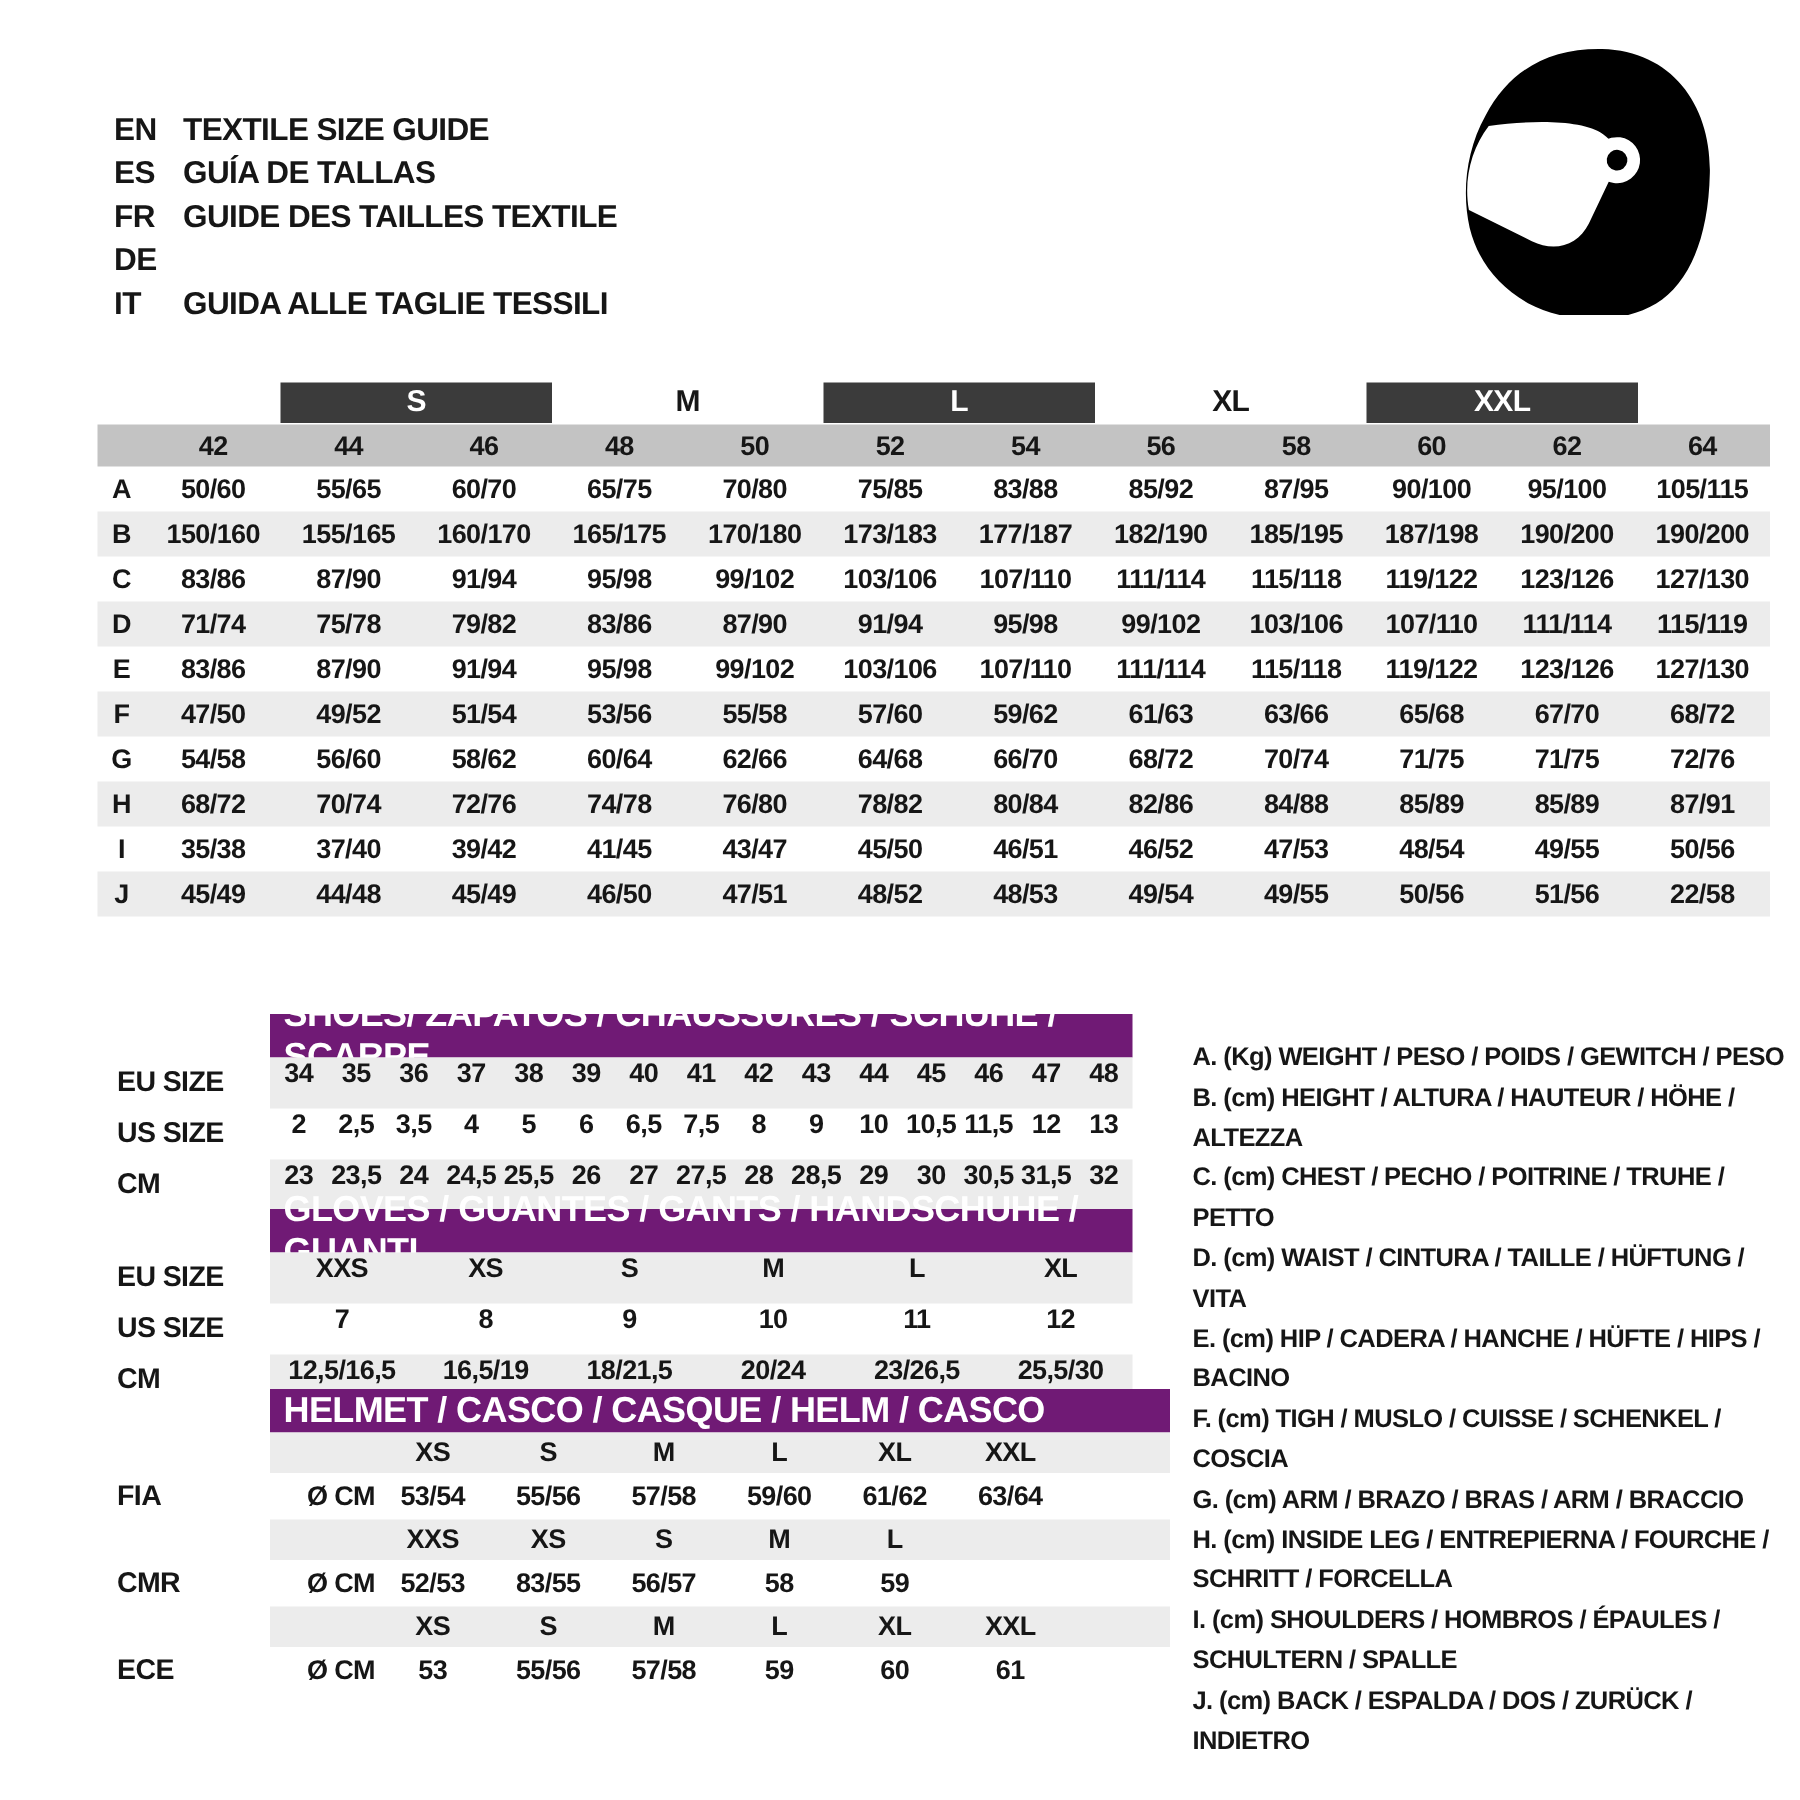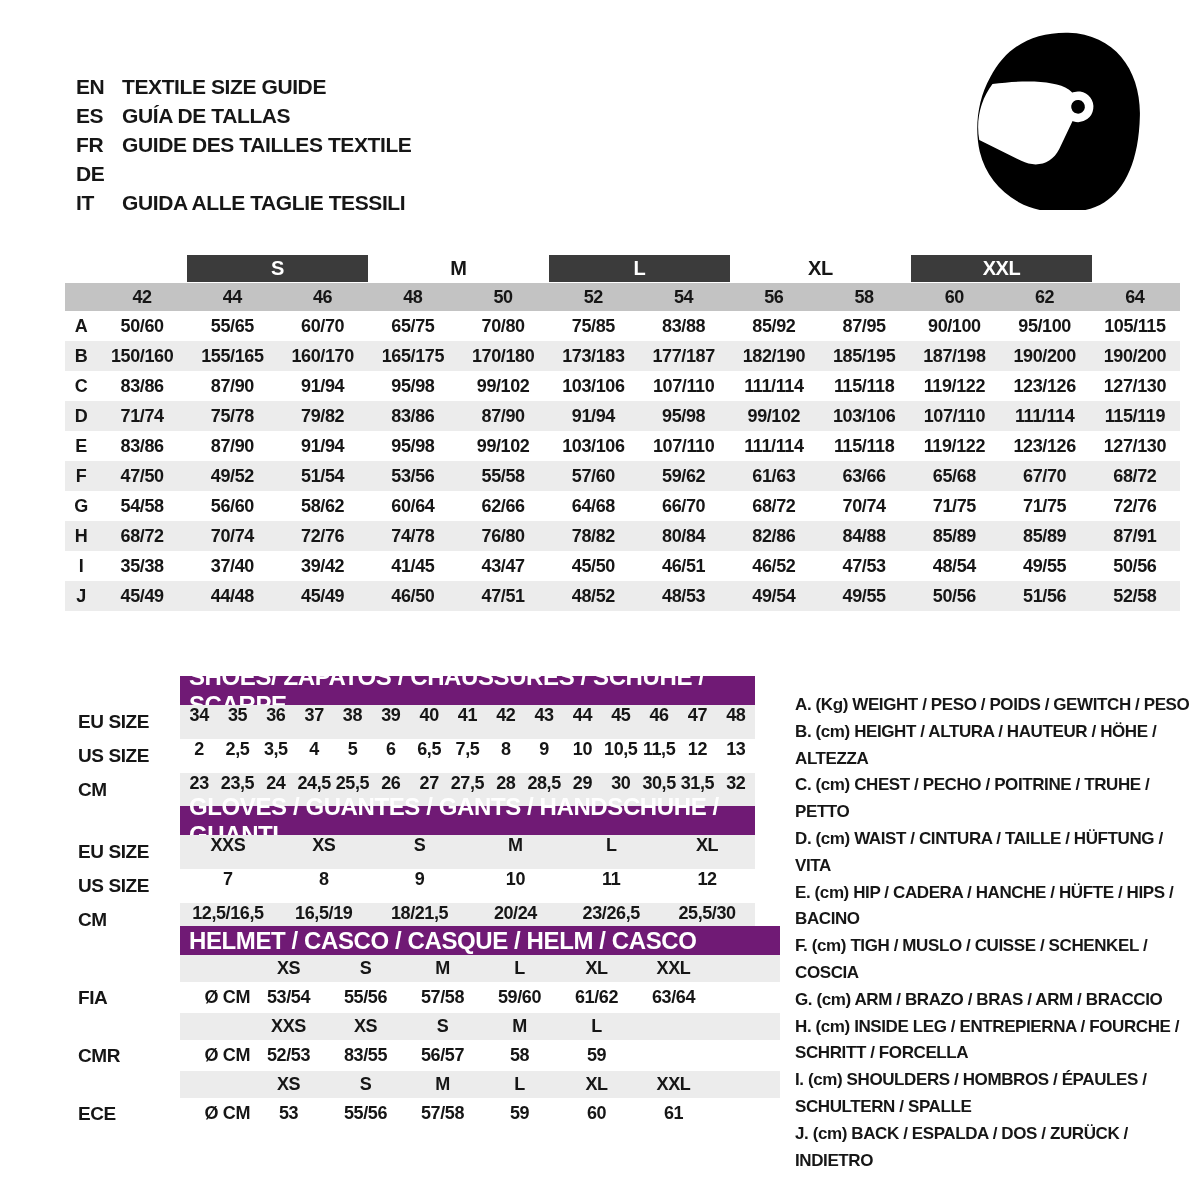--- a/index.html
+++ b/index.html
@@ -254,21 +254,21 @@
           <div class="mcell">44/48</div>
           <div class="mcell">45/49</div>
           <div class="mcell">46/50</div>
           <div class="mcell">47/51</div>
           <div class="mcell">48/52</div>
           <div class="mcell">48/53</div>
           <div class="mcell">49/54</div>
           <div class="mcell">49/55</div>
           <div class="mcell">50/56</div>
           <div class="mcell">51/56</div>
-          <div class="mcell">52/58</div>
+          <div class="mcell">22/58</div>
         </div>
       </div>
   </div>
 
   <div class="sub" style="top:676px;" id="shoes">
     <div class="sub-row">
       <div class="side"></div>
       <div class="bar w575">SHOES/ ZAPATOS / CHAUSSURES / SCHUHE / SCARPE</div>
     </div>
     <div id="shoes-rows">

